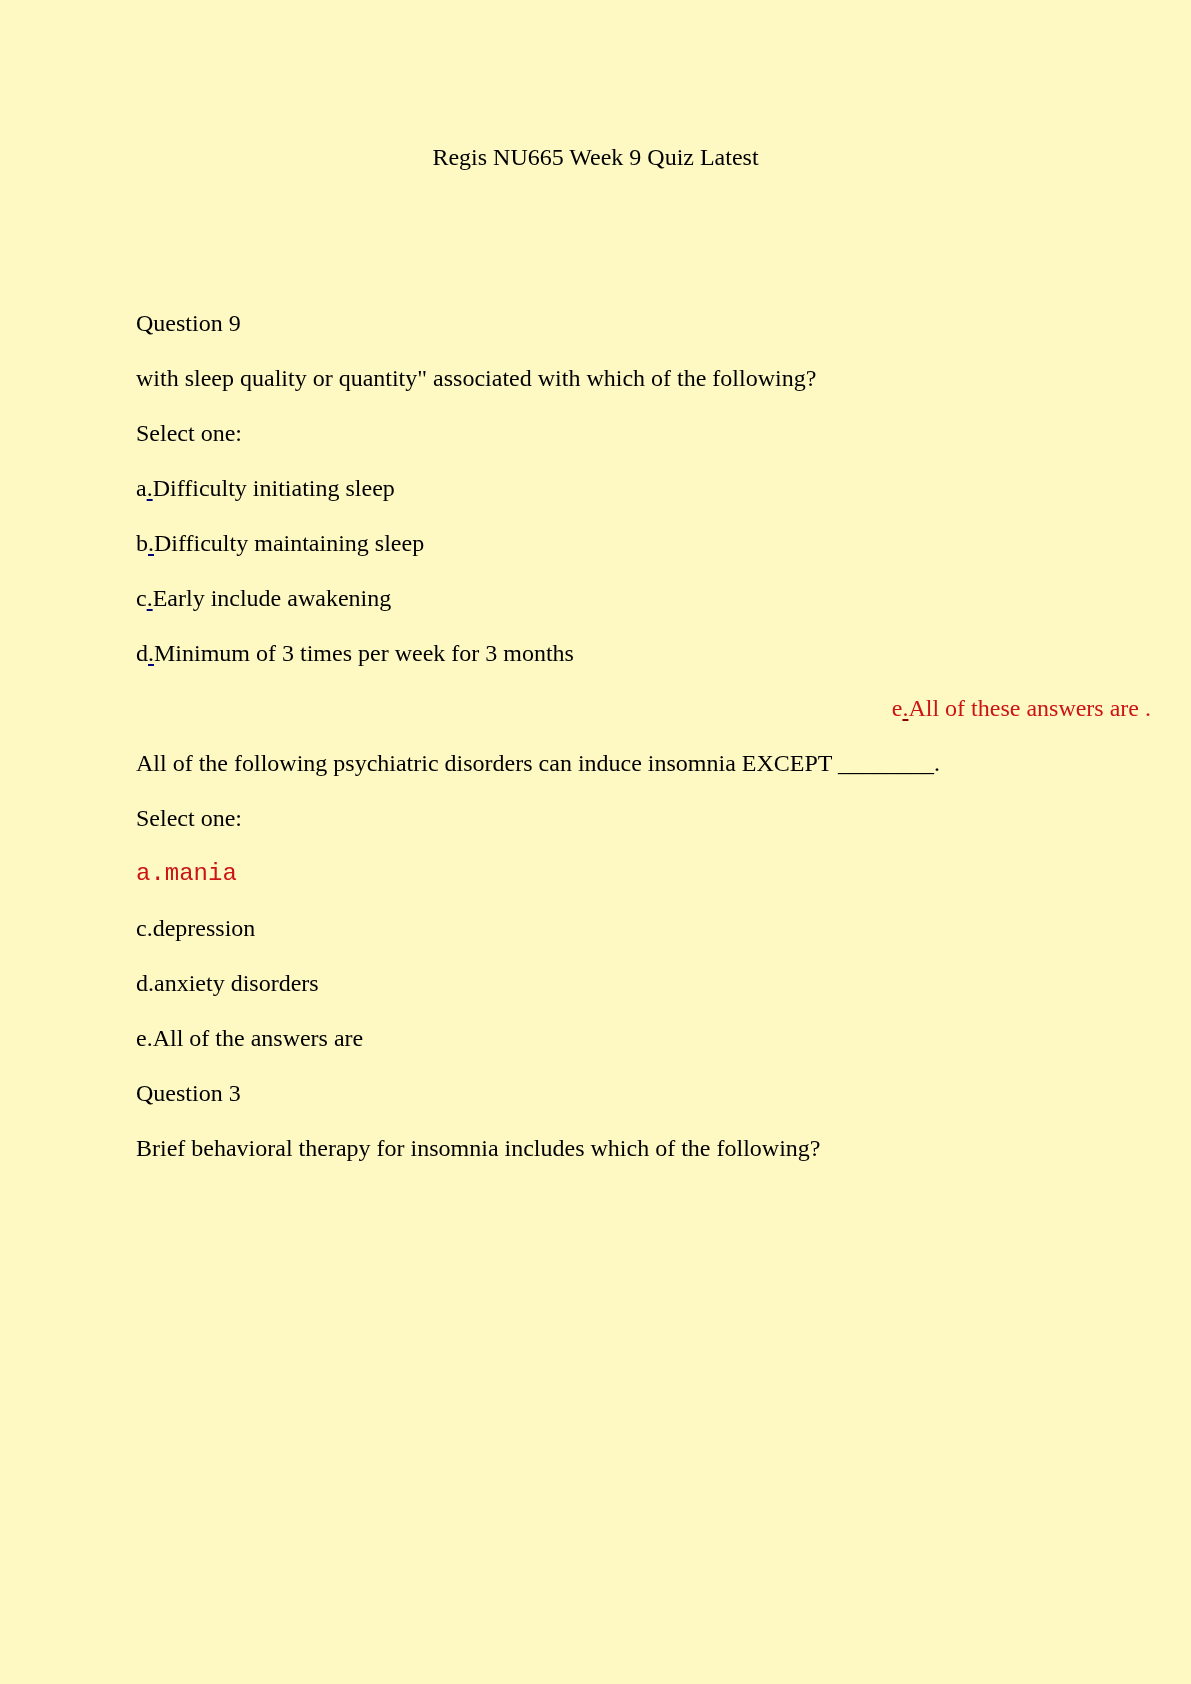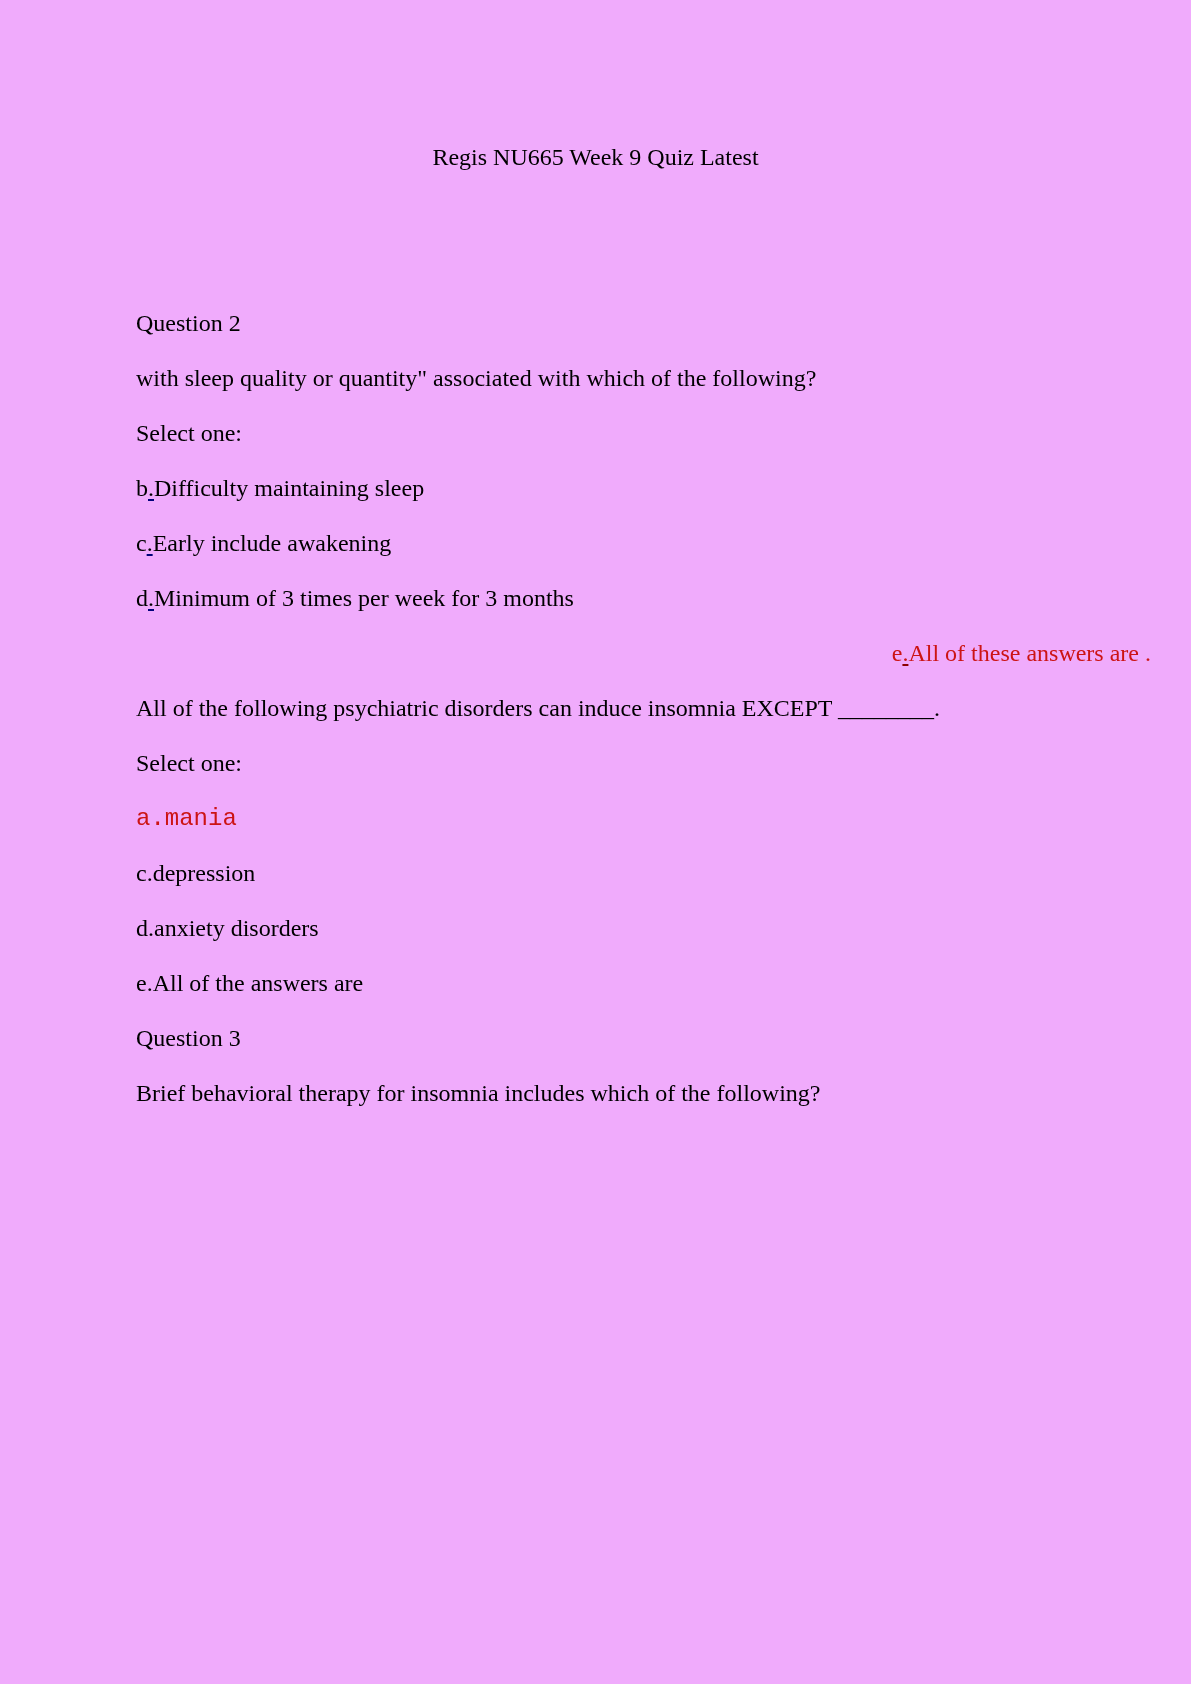--- a/index.html
+++ b/index.html
@@ -1,21 +1,21 @@
 <!DOCTYPE html>
 <html><head>
 <meta charset="utf-8">
 <style>
   html, body { margin: 0; padding: 0; background: #e8e8e8; }
   .page {
     position: relative;
     width: 1191px;
     height: 1684px;
     margin: 0 auto;
-    background: #f0abfc;
+    background: #fef9c3;
     font-family: "Liberation Serif", "DejaVu Serif", serif;
     font-size: 24px;
     color: #000000;
     overflow: hidden;
   }
   .doc-title {
     position: absolute;
     top: 130px;
     left: 0;
     width: 100%;
@@ -39,23 +39,24 @@
     text-decoration-thickness: 2px;
     text-underline-offset: 3px;
   }
 </style>
 </head>
 <body>
 
 <div class="page">
   <div class="doc-title">Regis NU665 Week 9 Quiz Latest</div>
   <div class="doc-content" id="doc-content">
-      <div class="line"><span>Question 2</span></div>
+      <div class="line"><span>Question 9</span></div>
       <div class="line"><span>with sleep quality or quantity" associated with which of the following?</span></div>
       <div class="line"><span>Select one:</span></div>
+      <div class="line"><span>a</span><span class="marked-period" style="text-decoration-color: rgb(0, 0, 122);">.</span><span>Difficulty initiating sleep</span></div>
       <div class="line"><span>b</span><span class="marked-period" style="text-decoration-color: rgb(0, 0, 122);">.</span><span>Difficulty maintaining sleep</span></div>
       <div class="line"><span>c</span><span class="marked-period" style="text-decoration-color: rgb(0, 0, 122);">.</span><span>Early include awakening</span></div>
       <div class="line"><span>d</span><span class="marked-period" style="text-decoration-color: rgb(0, 0, 122);">.</span><span>Minimum of 3 times per week for 3 months</span></div>
       <div class="line" style="color: rgb(204, 20, 20); text-align: right;"><span>e</span><span class="marked-period" style="text-decoration-color: rgb(139, 0, 0);">.</span><span>All of these answers are .</span></div>
       <div class="line"><span>All of the following psychiatric disorders can induce insomnia EXCEPT ________.</span></div>
       <div class="line"><span>Select one:</span></div>
       <div class="line" style="color: rgb(204, 20, 20); font-family: Liberation Mono, monospace;"><span>a</span><span>.</span><span>mania</span></div>
       <div class="line"><span>c</span><span>.</span><span>depression</span></div>
       <div class="line"><span>d</span><span>.</span><span>anxiety disorders</span></div>
       <div class="line"><span>e</span><span>.</span><span>All of the answers are</span></div>

